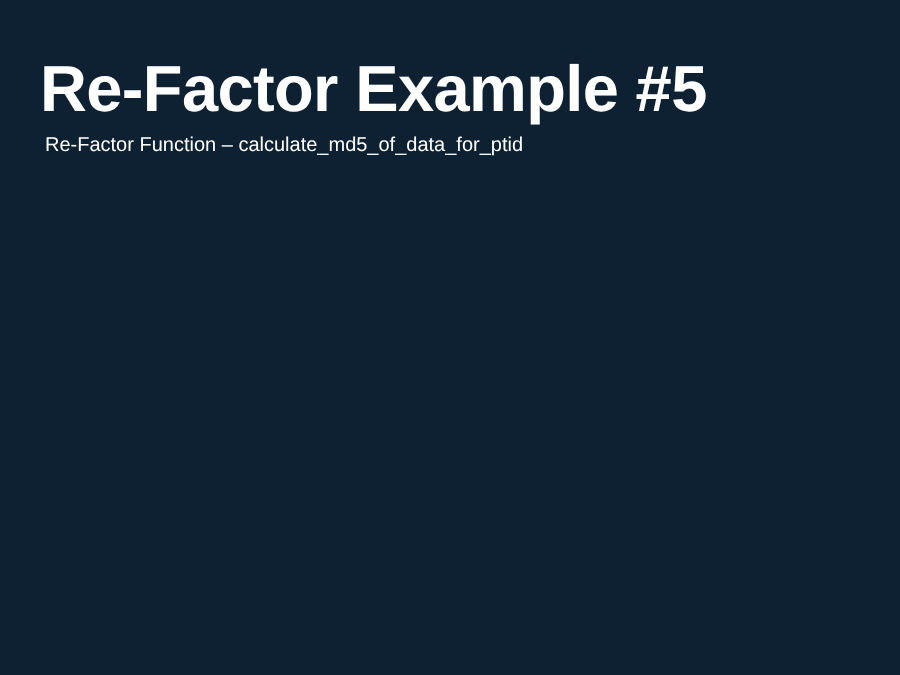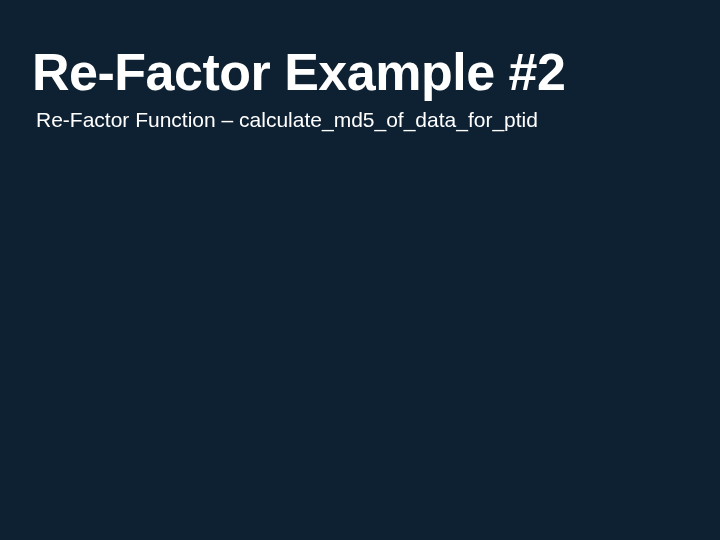--- a/index.html
+++ b/index.html
@@ -23,21 +23,21 @@
     }
     .title {
       color: #ffffff;
       font-size: 52px;
       font-weight: bold;
       letter-spacing: -0.5px;
       margin-bottom: 6px;
     }
     .subtitle {
       color: #ffffff;
-      font-size: 21px;
+      font-size: 16px;
       font-weight: normal;
       padding-left: 4px;
     }
     .footer {
       position: absolute;
       bottom: 22px;
       left: 22px;
       display: flex;
       align-items: center;
       gap: 8px;
@@ -78,16 +78,16 @@
       color: #6a7a85;
       font-size: 6px;
       letter-spacing: 0.5px;
       margin-top: 2px;
     }
   </style>
 </head>
 <body>
 
 <div class="slide">
-  <h1 class="title">Re-Factor Example #2</h1>
+  <h1 class="title">Re-Factor Example #5</h1>
   <p class="subtitle">Re-Factor Function – calculate_md5_of_data_for_ptid</p>
 
 </div>
 
 </body></html>

